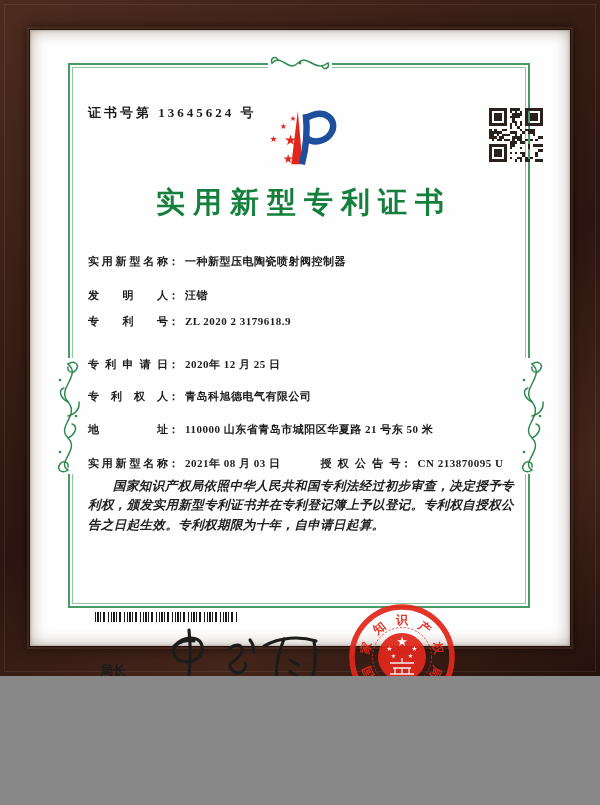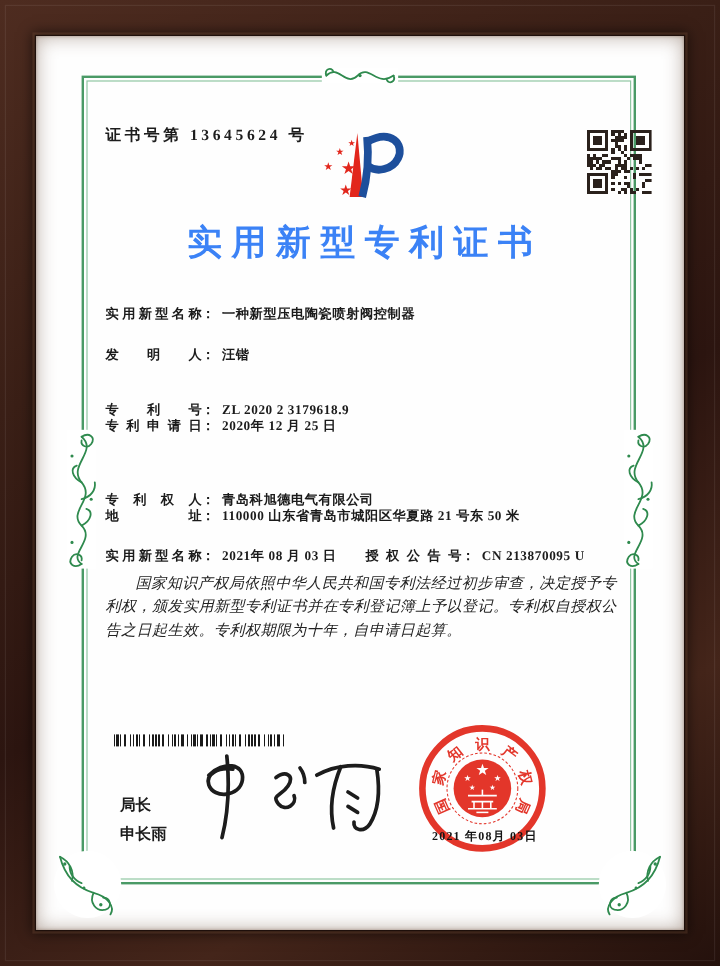--- a/index.html
+++ b/index.html
@@ -1,36 +1,36 @@
 <!DOCTYPE html>
 <html><head>
 <meta charset="utf-8">
 <style>
   html,body{margin:0;padding:0;background:#888;}
-  .stage{position:relative;width:600px;height:805px;overflow:hidden;
+  .stage{position:relative;width:600px;height:676px;overflow:hidden;
     font-family:"Liberation Serif","DejaVu Serif",serif;
     background:linear-gradient(150deg,#4e2c20 0%,#3a1f16 30%,#2c1510 55%,#44251a 78%,#24110c 100%);}
   .stage::before{content:"";position:absolute;inset:4px;border:1px solid rgba(255,255,255,.07);pointer-events:none;}
   .paper{position:absolute;inset:30px;background:#fefefe;
     box-shadow:0 0 0 1px rgba(25,12,8,.85),0 0 0 3px rgba(130,85,60,.28),0 0 10px 3px rgba(0,0,0,.55),
       inset 0 0 16px rgba(95,65,45,.45),inset 0 0 3px rgba(95,65,45,.5);}
   .gborder{position:absolute;left:38px;top:33px;right:40px;bottom:38px;border:2px solid #4a9a66;}
   .gborder::after{content:"";position:absolute;inset:2px;border:1px solid #8fc6a2;}
   .abs{position:absolute;}
   .certno{left:58px;top:74px;font-size:13px;font-weight:700;color:#1d1d1d;letter-spacing:3px;}
-  .title{left:0;right:0;top:153px;text-align:center;font-size:29px;font-weight:700;color:#3b82f6;
+  .title{left:0;right:0;top:153px;text-align:center;font-size:29px;font-weight:700;color:#15803d;
     letter-spacing:8px;padding-left:8px;}
   .row{left:58px;font-size:11px;font-weight:700;color:#1b1b1b;white-space:nowrap;}
   .rlabel{display:inline-block;width:80px;text-align:justify;text-align-last:justify;vertical-align:top;}
   .rcolon{display:inline-block;margin-right:6px;}
   .rval{letter-spacing:.5px;}
-  .pair2{margin-left:24px;}
+  .pair2{margin-left:40px;}
   .paras{left:58px;top:447px;width:426px;font-size:12.5px;line-height:19.4px;color:#222;
     font-style:italic;text-align:justify;letter-spacing:.4px;}
-  .paras p{margin:0;text-indent:2em;}
+  .paras p{margin:0;text-indent:2em;font-weight:bold;}
   .barcode{left:65px;top:582px;width:142px;height:10px;
     background:repeating-linear-gradient(90deg,#1a1a1a 0 1px,#fff 1px 2px,#1a1a1a 2px 4px,#fff 4px 5px,
       #1a1a1a 5px 6px,#fff 6px 8px,#1a1a1a 8px 10px,#fff 10px 13px,#1a1a1a 13px 14px,#fff 14px 16px);}
   .officer{left:70px;top:629px;font-size:13px;font-weight:700;color:#1b1b1b;line-height:24px;}
   .sig{left:128px;top:594px;}
   .seal{left:317px;top:572px;opacity:.93;}
   .sealdate{left:330px;top:660px;font-size:10px;font-weight:700;color:#141414;letter-spacing:1px;}
   .qr{left:459px;top:78px;}
   .logo{left:225px;top:76px;}
   .orn{color:#2f8a4e;}
@@ -337,27 +337,27 @@
       </svg>
 
     <div class="abs title">实用新型专利证书</div>
 
     <div class="abs row" style="top:224px">
       <span class="rlabel">实用新型名称</span><span class="rcolon">：</span><span class="rval">一种新型压电陶瓷喷射阀控制器</span>
     </div>
     <div class="abs row" style="top:258px">
       <span class="rlabel">发明人</span><span class="rcolon">：</span><span class="rval">汪锴</span>
     </div>
-    <div class="abs row" style="top:304px">
+    <div class="abs row" style="top:284px">
       <span class="rlabel">专利号</span><span class="rcolon">：</span><span class="rval">ZL 2020 2 3179618.9</span>
     </div>
-    <div class="abs row" style="top:317px">
+    <div class="abs row" style="top:327px">
       <span class="rlabel">专利申请日</span><span class="rcolon">：</span><span class="rval">2020年 12 月 25 日</span>
     </div>
-    <div class="abs row" style="top:379px">
+    <div class="abs row" style="top:359px">
       <span class="rlabel">专利权人</span><span class="rcolon">：</span><span class="rval">青岛科旭德电气有限公司</span>
     </div>
     <div class="abs row" style="top:392px">
       <span class="rlabel">地址</span><span class="rcolon">：</span><span class="rval">110000 山东省青岛市城阳区华夏路 21 号东 50 米</span>
     </div>
     <div class="abs row" style="top:426px">
       <span class="rlabel">实用新型名称</span><span class="rcolon">：</span><span class="rval">2021年 08 月 03 日</span><span class="pair2"><span class="rlabel">授权公告号</span><span class="rcolon">：</span><span class="rval">CN 213870095 U</span></span>
     </div>
 
     <div class="abs paras">

